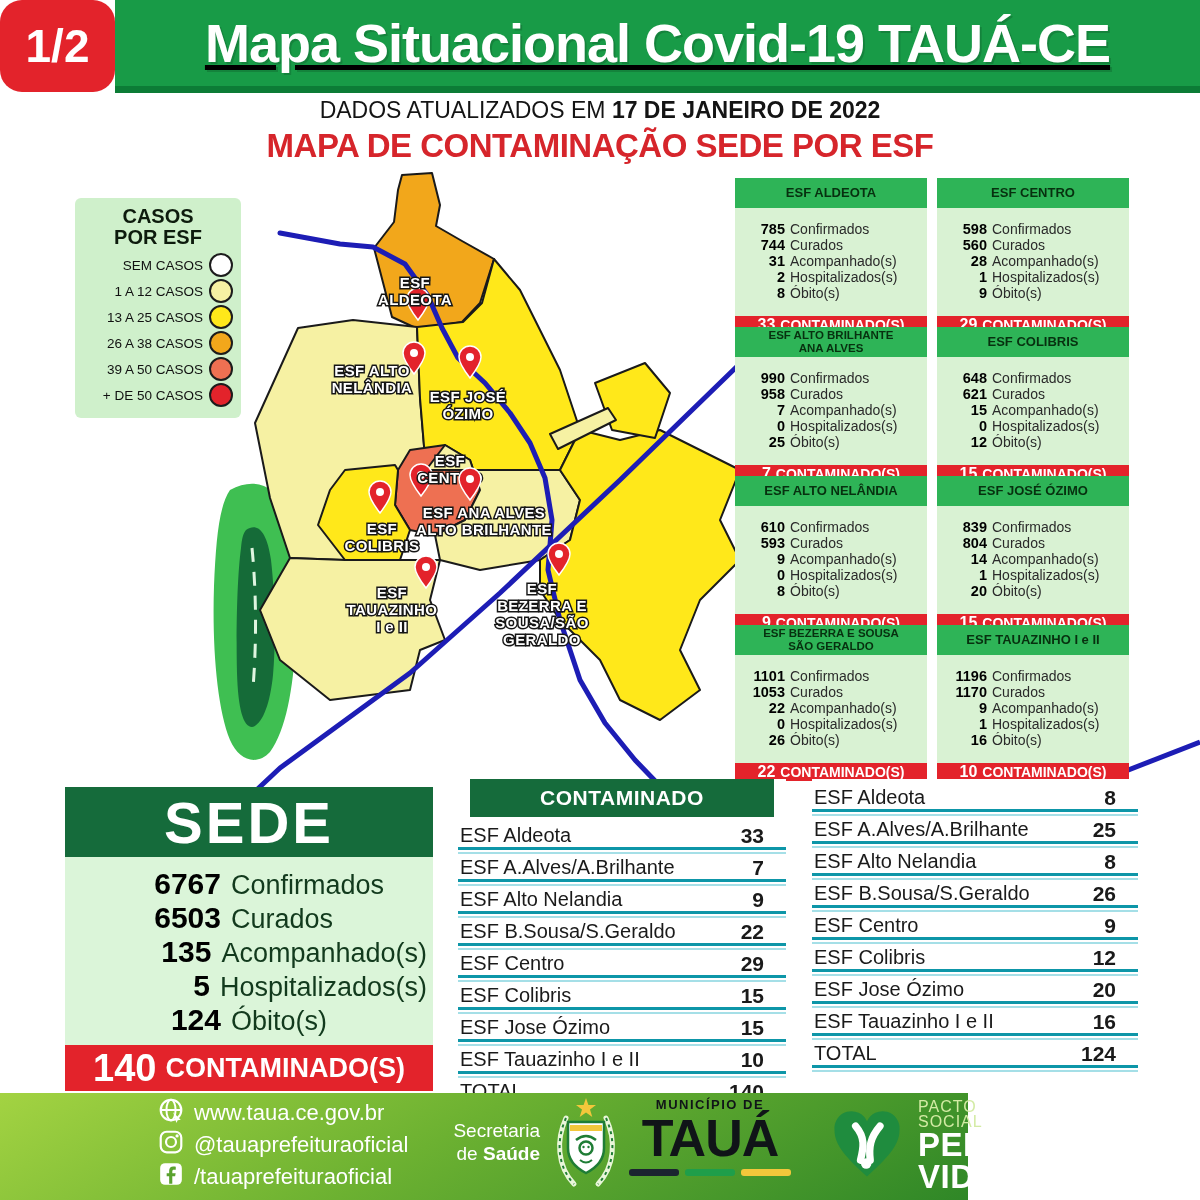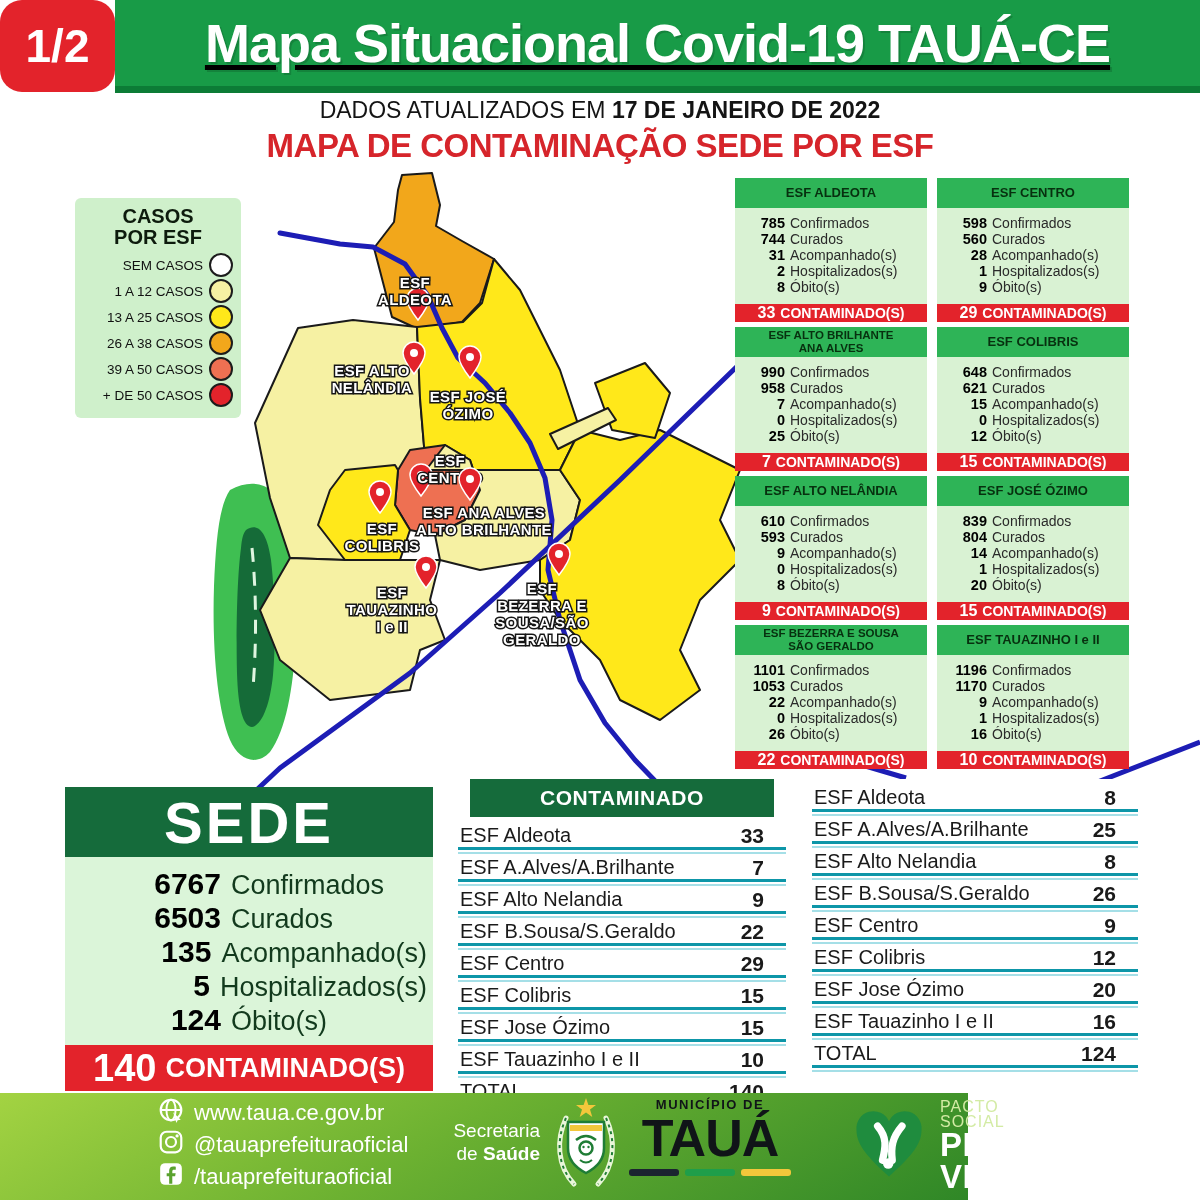--- a/index.html
+++ b/index.html
@@ -31,21 +31,21 @@
   .map-label{font-family:"Liberation Sans",sans-serif;font-weight:bold;font-size:15px;fill:#fff;
     stroke:#161616;stroke-width:3px;paint-order:stroke;letter-spacing:.4px;text-anchor:middle;}
 
   
   .cards{position:absolute;left:735px;top:178px;width:394px;display:grid;
     grid-template-columns:192px 192px;column-gap:10px;row-gap:8px;z-index:2;}
   .card{height:141px;display:flex;flex-direction:column;background:#d9f2d3;}
   .card-h{background:#2eb457;min-height:30px;display:flex;flex-direction:column;align-items:center;
     justify-content:center;font-weight:bold;font-size:13px;color:#07300f;line-height:1.1;text-align:center;}
   .card-h.two{font-size:11.5px;}
-  .card-b{flex:1;display:flex;flex-direction:column;justify-content:flex-end;padding:8px 2px;}
+  .card-b{flex:1;display:flex;flex-direction:column;justify-content:flex-end;padding:14px 2px;}
   .stat{display:flex;align-items:baseline;font-size:14px;color:#2a2a2a;line-height:1.1;}
   .stat .num{width:48px;text-align:right;font-weight:bold;color:#000;padding-right:5px;font-size:14.5px;}
   .card-f{background:#e3232b;color:#fff;height:25px;display:flex;align-items:center;justify-content:center;gap:5px;}
   .card-f .cnum{font-size:16px;font-weight:bold;}
   .card-f .clbl{font-size:14px;font-weight:bold;}
 
   
   .sede{position:absolute;left:65px;top:787px;width:368px;z-index:2;}
   .sede-h{background:#156b3b;height:70px;display:flex;align-items:center;justify-content:center;
     color:#fff;font-size:58px;font-weight:bold;letter-spacing:3px;}
@@ -76,21 +76,21 @@
   .social-row{display:flex;align-items:center;gap:10px;height:27px;color:#fff;font-size:22px;}
   .secretaria{position:absolute;left:420px;top:27px;width:120px;text-align:right;color:#fff;
     font-size:19px;line-height:1.2;}
   .secretaria .b{font-weight:bold;}
   .crest{position:absolute;left:552px;top:3px;}
   .taua{position:absolute;left:620px;top:4px;width:180px;text-align:center;color:#101418;}
   .taua .mun{font-size:13px;font-weight:bold;letter-spacing:1.5px;}
   .taua .nm{font-size:52px;font-weight:bold;line-height:1;letter-spacing:-1px;}
   .taua .bars{display:flex;gap:6px;justify-content:center;margin-top:5px;}
   .taua .bar{width:50px;height:7px;border-radius:3px;}
-  .pacto{position:absolute;left:850px;top:6px;display:flex;align-items:center;gap:12px;}
+  .pacto{position:absolute;left:828px;top:6px;display:flex;align-items:center;gap:12px;}
   .pacto-txt{line-height:.95;}
   .pacto-top{font-size:16px;color:#d3eba4;letter-spacing:1px;}
   .pacto-mid,.pacto-bot{font-size:33px;font-weight:bold;color:#fff;letter-spacing:.5px;}
 </style>
 </head>
 <body>
 
 <div id="canvas">
 
   <svg id="overlaysvg">

